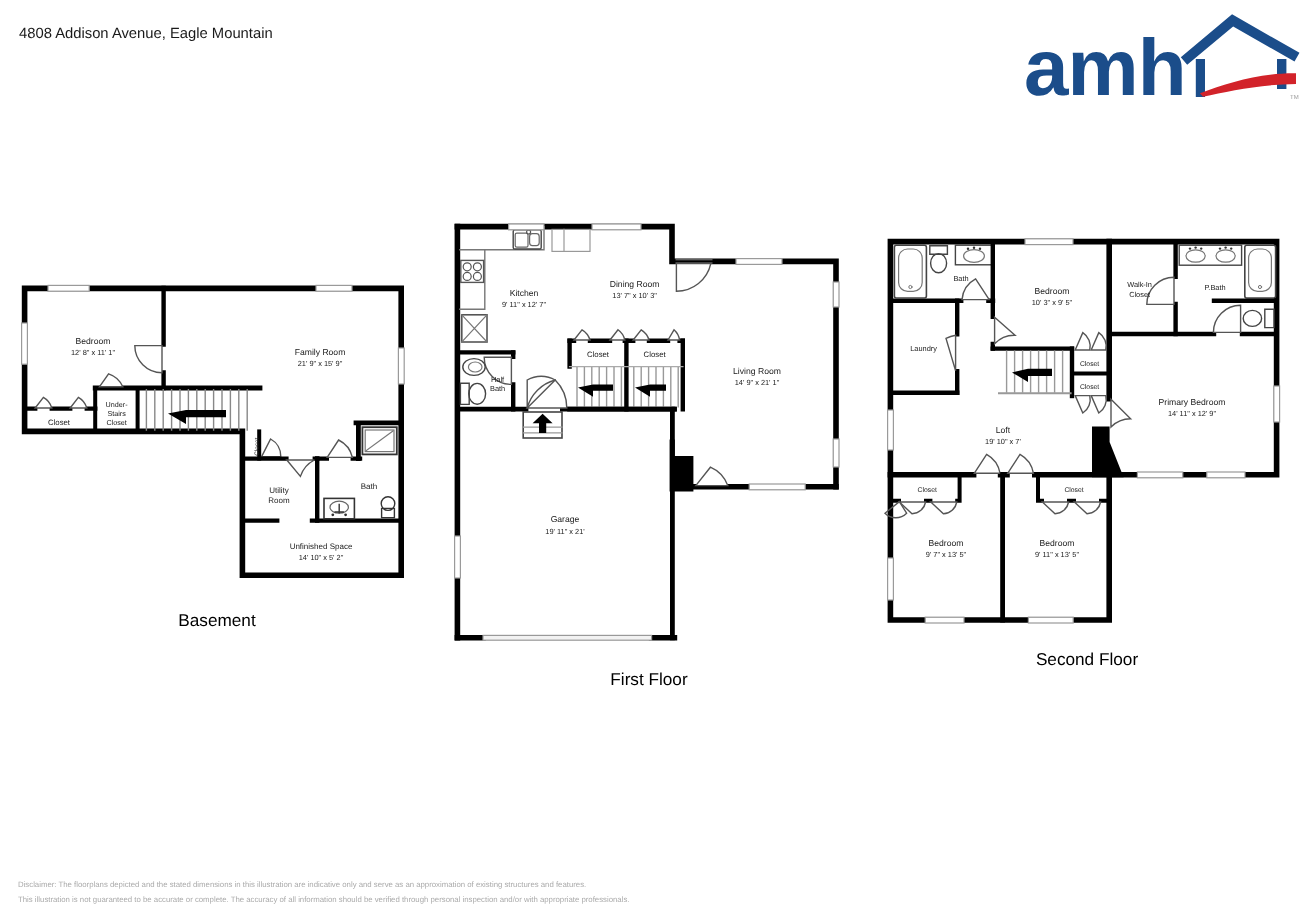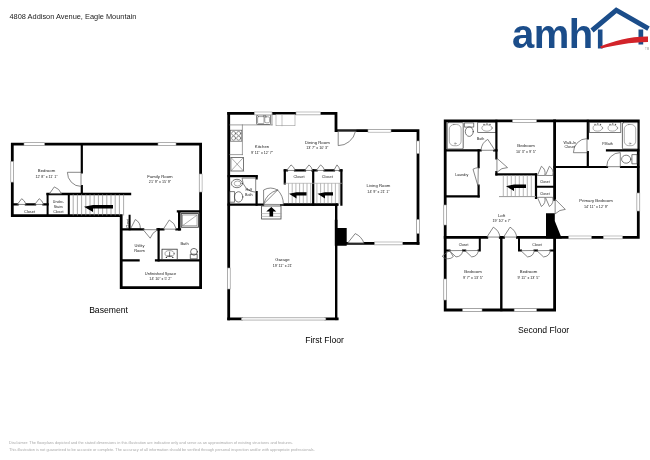--- a/index.html
+++ b/index.html
@@ -1,17 +1,17 @@
 <!DOCTYPE html>
 <html><head>
 <meta charset="utf-8">
 <style>
   html,body{margin:0;padding:0;background:#ffffff;}
   #page{position:relative;width:650px;height:460px;background:#ffffff;overflow:hidden;
-        font-family:"Liberation Sans", sans-serif;border-radius:16px;}
+        font-family:"Liberation Sans", sans-serif;}
   svg{position:absolute;left:0;top:0;}
   text{font-family:"Liberation Sans", sans-serif;}
 </style>
 </head>
 <body>
 <div id="page">
 <svg width="650" height="460" viewBox="0 0 650 460">
 
 <text x="9.5" y="19" font-size="7.4" fill="#1a1a1a">4808 Addison Avenue, Eagle Mountain</text>
 

